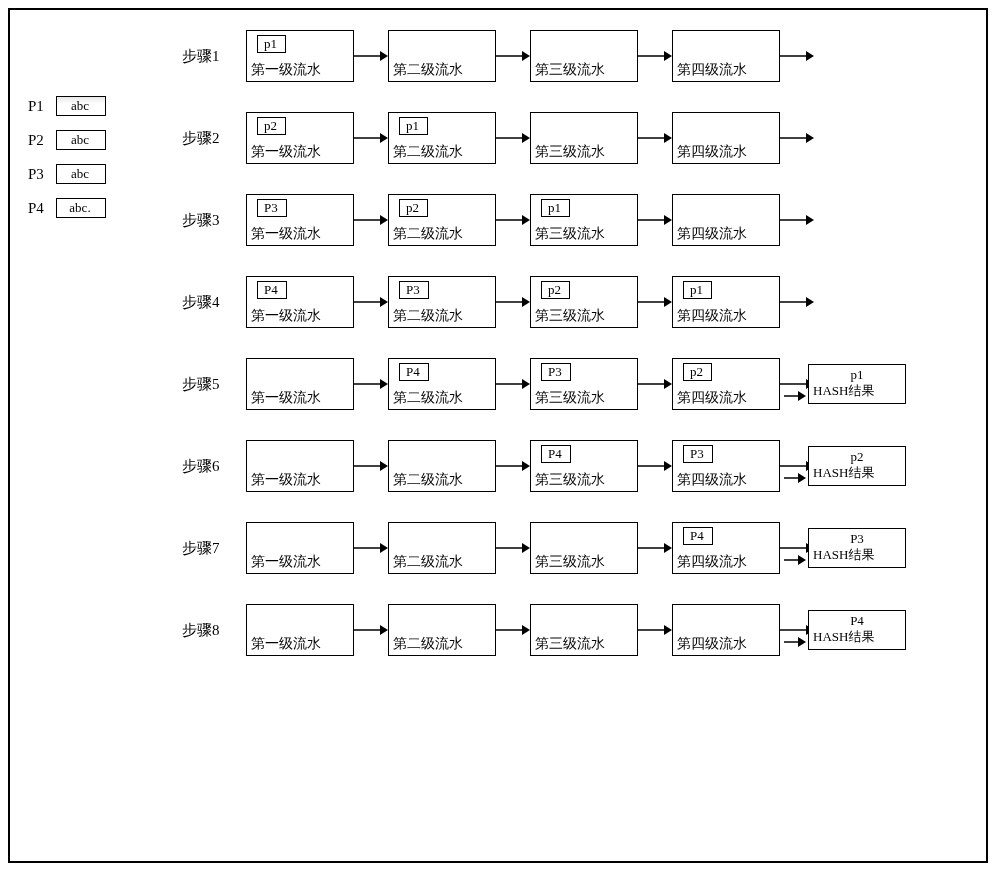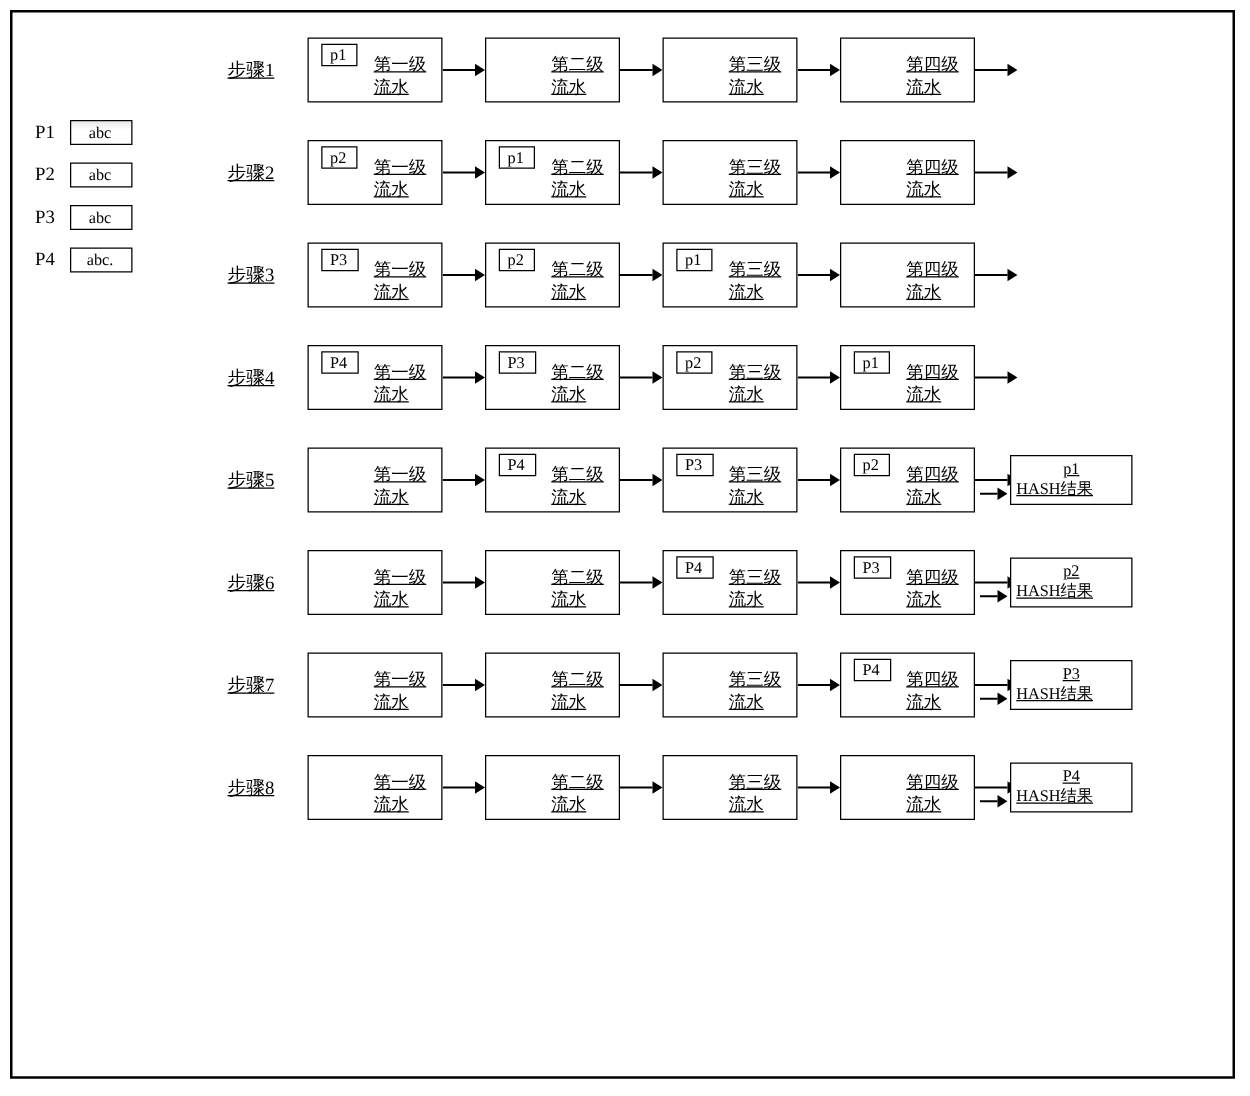--- a/index.html
+++ b/index.html
@@ -42,21 +42,20 @@
     background: linear-gradient(to bottom, #e8e8e8 0%, #fff 40%);
   }
   .rows-area {
     margin-left: 160px;
     margin-top: 6px;
   }
   .step-row {
     display: flex;
     align-items: center;
     margin-bottom: 30px;
-    text-decoration: underline;
   }
   .step-label {
     width: 54px;
     font-size: 15px;
     margin-right: 10px;
     text-align: left;
   }
   .stage-box {
     border: 1.5px solid #000;
     width: 108px;
@@ -73,21 +72,20 @@
     top: 4px;
     left: 10px;
     border: 1px solid #000;
     padding: 0 8px 0 6px;
     font-size: 13px;
     line-height: 16px;
     background: #fff;
   }
   .stage-text {
     font-size: 14px;
-    margin-left: 48px;
   }
   .arrow {
     width: 34px;
     height: 20px;
     display: flex;
     align-items: center;
     justify-content: center;
     flex-shrink: 0;
   }
   .arrow svg { display: block; }

